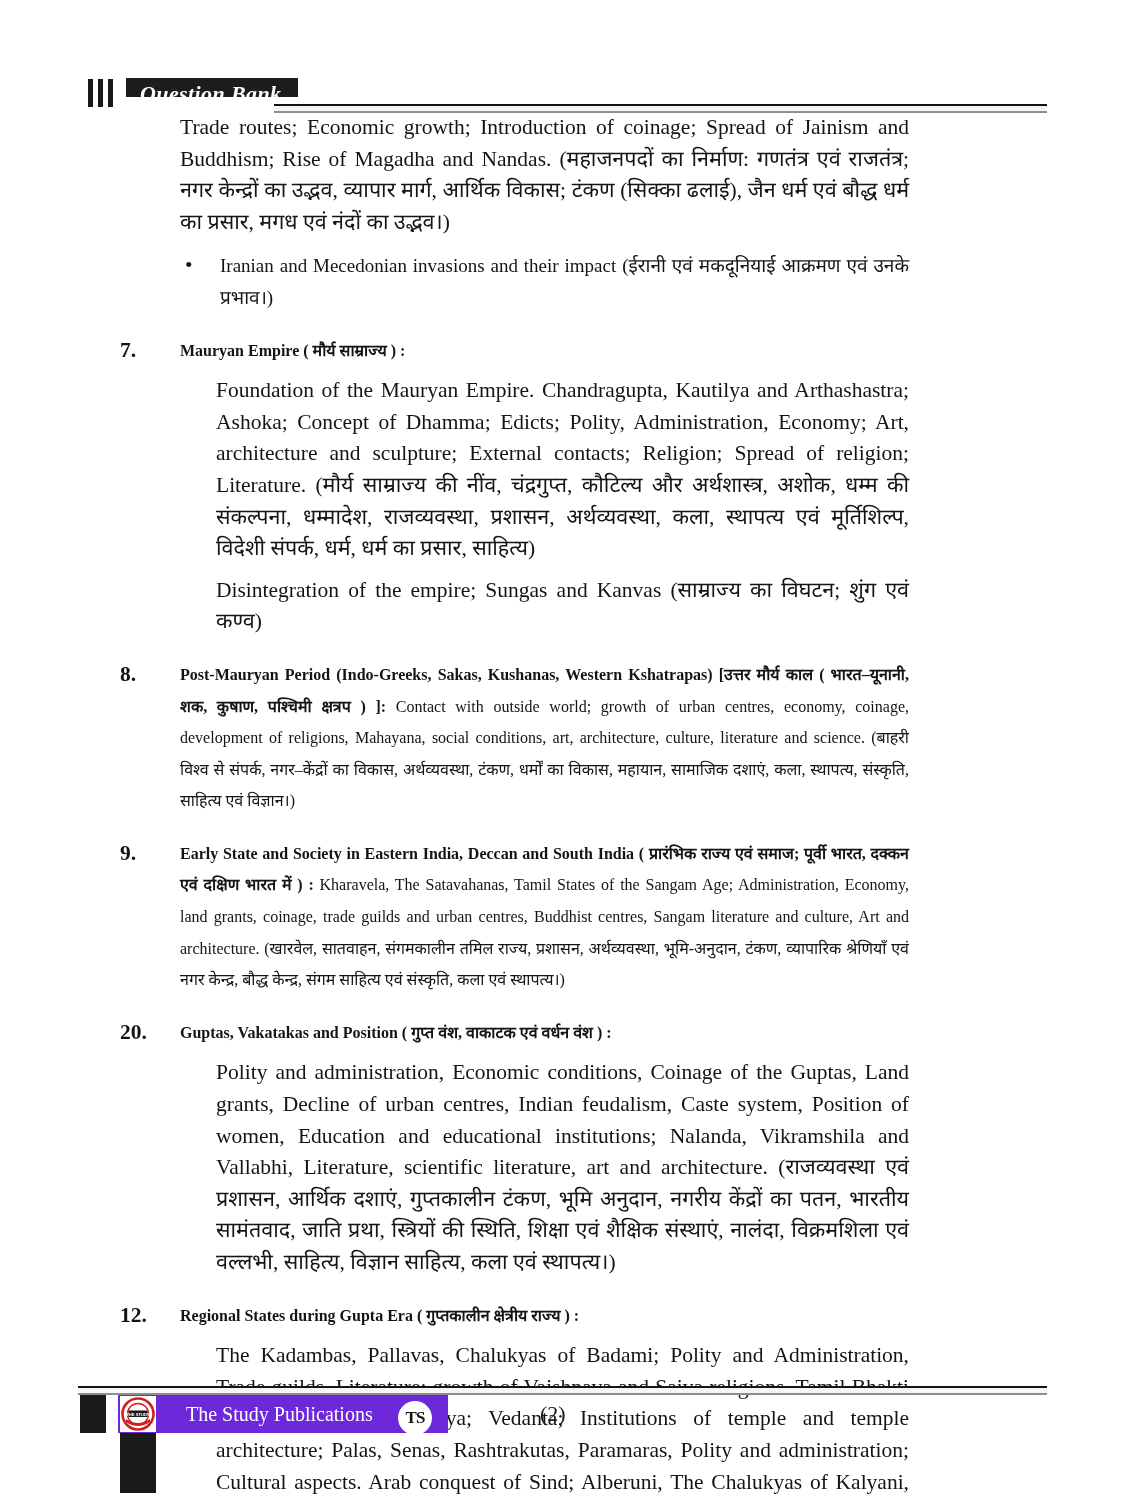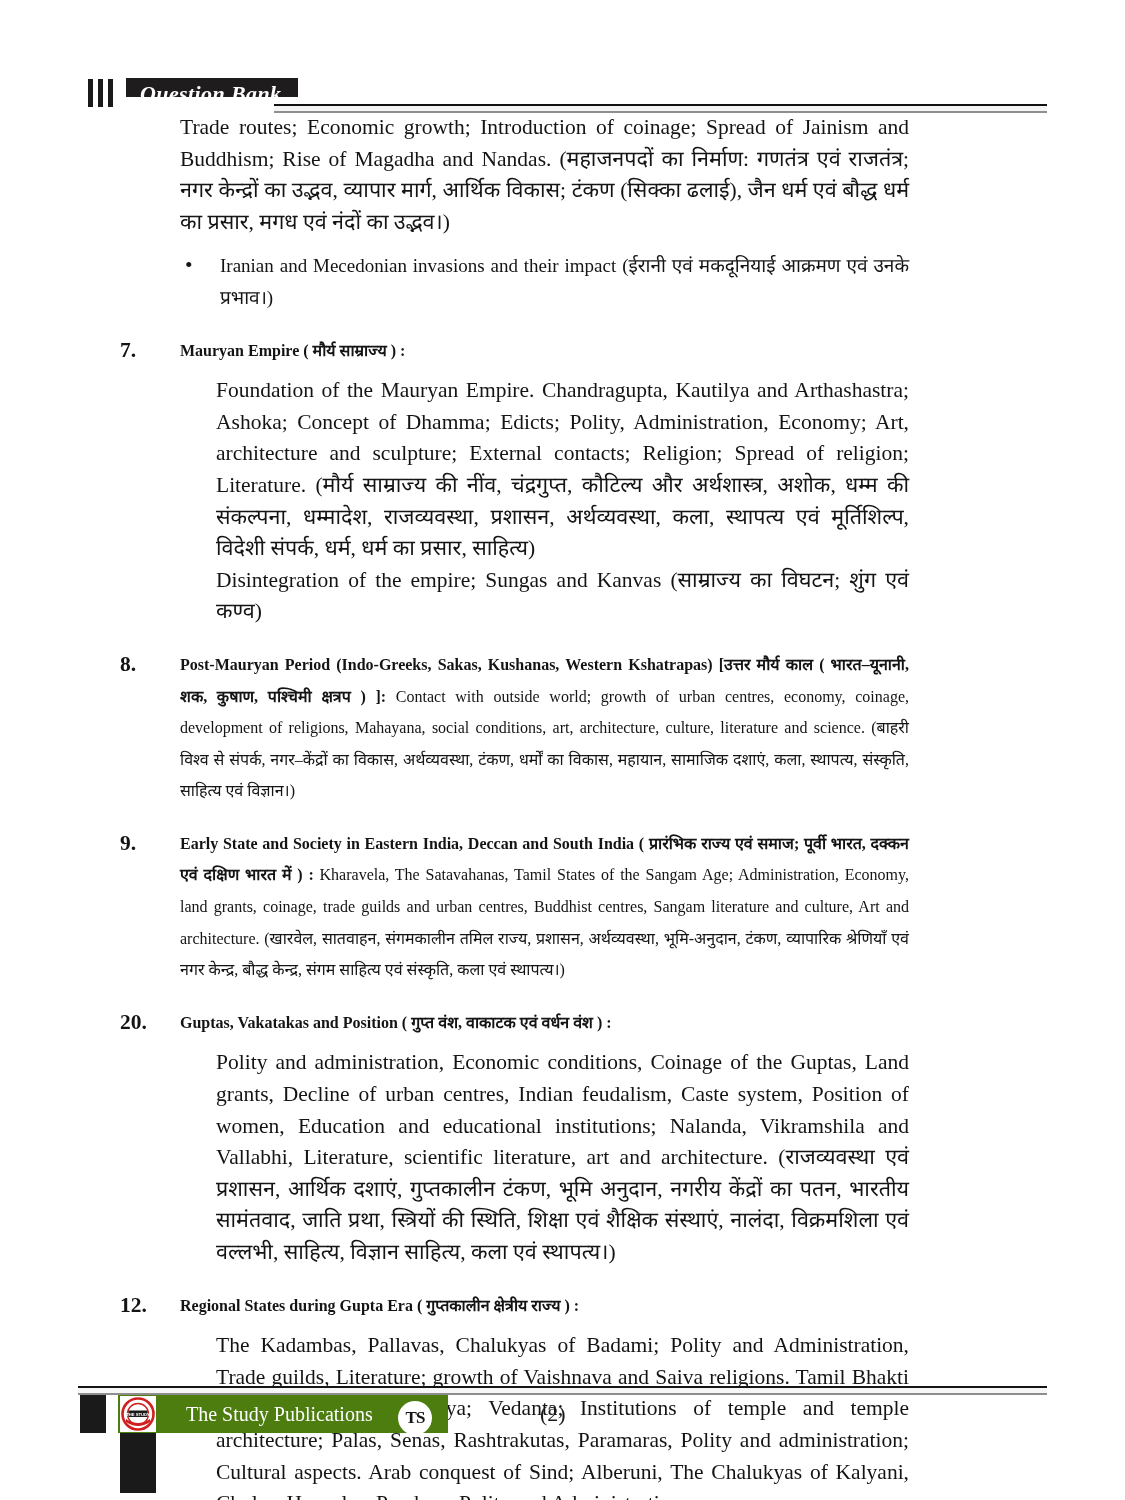--- a/index.html
+++ b/index.html
@@ -129,21 +129,21 @@
     font-size: 16px;
     line-height: 31.6px;
     text-align: justify;
   }
   .section-title b { font-weight: bold; }
   .section-body {
     margin-top: 9px;
     padding-left: 36px;
   }
   .section-body .para { margin-bottom: 0; }
-  .section-body .para + .para { margin-top: 0; }
+  .section-body .para + .para { margin-top: 10px; }
 
   
   .footer {
     position: absolute;
     left: 0;
     top: 1386px;
     width: 1125px;
     height: 114px;
   }
   .footer-rule {
@@ -163,21 +163,21 @@
     width: 26px;
     height: 38px;
     background: #1b1a1a;
   }
   .footer-bar {
     position: absolute;
     left: 118px;
     top: 9px;
     width: 330px;
     height: 38px;
-    background: #4d7c0f;
+    background: #6d28d9;
   }
   .footer-tab {
     position: absolute;
     left: 120px;
     top: 47px;
     width: 36px;
     height: 60px;
     background: #1b1a1a;
   }
   .logo-seal {

